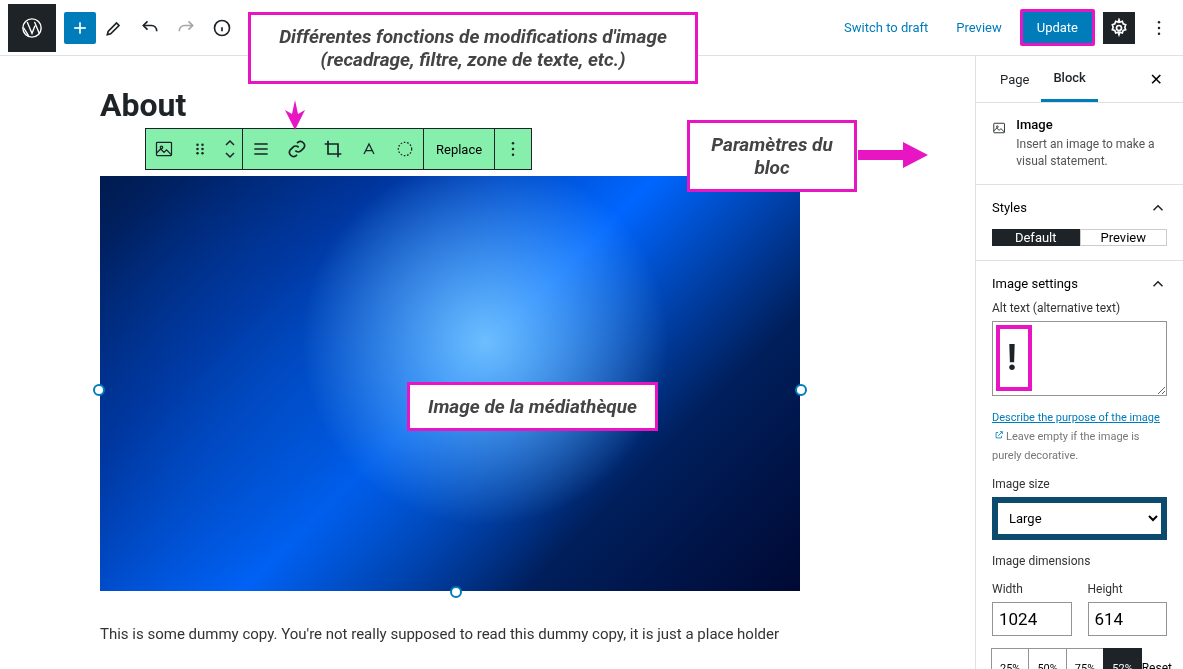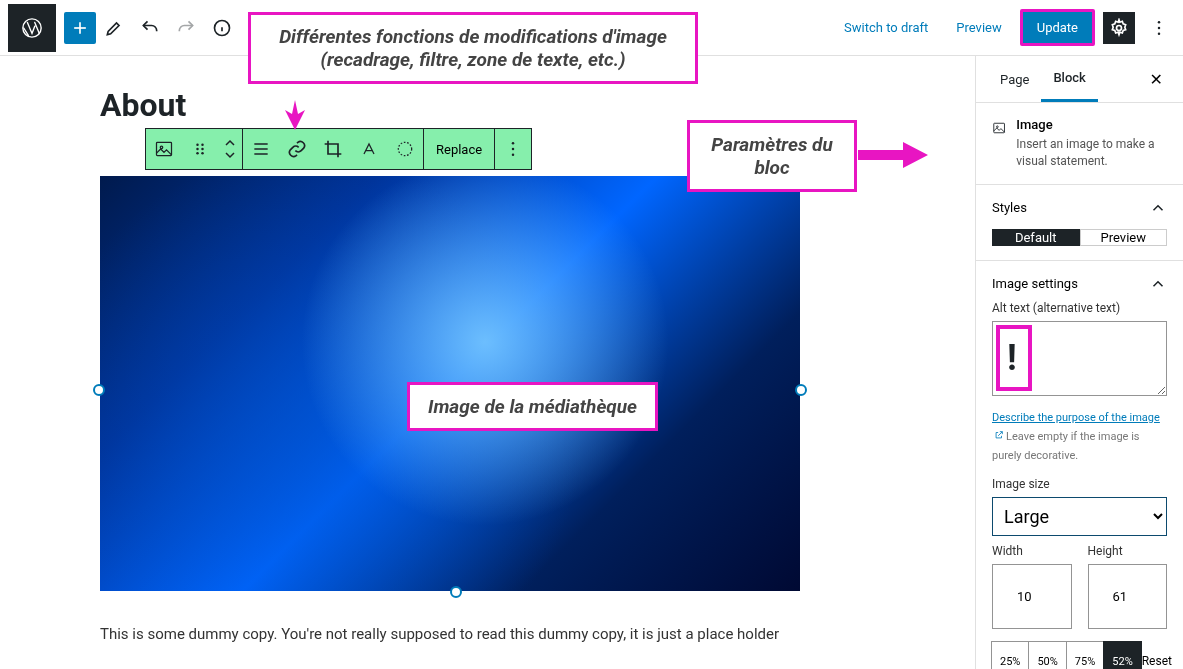--- a/index.html
+++ b/index.html
@@ -46,24 +46,24 @@
 .block-desc-text h4 { font-size:13px; font-weight:500; }
 .block-desc-text p { font-size:12px; color:#555; margin-top:4px; line-height:1.4;}
 .style-btns { display:flex; gap:0; margin-top:12px;}
 .style-btn { flex:1; font-size:13px; border:1px solid #ccc; background:#fff; cursor:pointer; text-align:center;}
 .style-btn.active { background:#1d2327; color:#fff; border-color:#1d2327;}
 .field-label { font-size:12px; color:#333; margin-bottom:6px; margin-top:8px; display:block;}
 .alt-textarea { width:100%; height:75px; border:1px solid #949494; padding:6px; font-size:13px; resize:vertical; position:relative;}
 .alt-highlight { position:absolute; border:4px solid #e815c2; pointer-events:none; }
 .desc-link { font-size:11px; color:#007cba; text-decoration:underline; cursor:pointer;}
 .desc-hint { font-size:11px; color:#777; }
-.select { width:100%; padding:7px; border:1px solid #0c4a6e; font-size:18px; background:#fff; cursor:pointer;}
+.select { width:100%; padding:7px; border:6px solid #0c4a6e; font-size:13px; background:#fff; cursor:pointer;}
 .dim-row { display:flex; gap:16px; }
 .dim-col { flex:1; }
-.dim-input { width:100%; padding:24px; border:1px solid #949494; font-size:13px;}
+.dim-input { width:100%; padding:6px; border:1px solid #949494; font-size:17px;}
 .size-btns { display:flex; gap:0; margin-top:12px; align-items:center;}
 .size-btn { padding:13px 8px; font-size:11px; border:1px solid #949494; background:#fff; cursor:pointer; margin-left:-1px;}
 .size-btn.active { background:#1d2327; color:#fff; border-color:#1d2327;}
 .reset-link { margin-left:auto; font-size:12px; cursor:pointer;}
 
 
 .annotation { position:absolute; border:3px solid #e815c2; background:#fff; padding:10px 18px; text-align:center; font-size:19px; font-weight:bold; color:#444; z-index:100;font-style:italic;}
 svg { display:block; }
 </style>
 </head>
@@ -261,20 +261,21 @@
         <span class="desc-link">Describe the purpose of the image</span><svg style="display:inline;vertical-align:middle;margin:0 2px" width="10" height="10" viewBox="0 0 24 24" fill="none" stroke="#007cba" stroke-width="2">
             <path d="M14 4h6v6M20 4L10 14M18 14v5H5V6h5"></path>
           </svg><span class="desc-hint">Leave empty if the image is purely decorative.</span>
       </div>
 
       <label class="field-label" style="margin-top:14px;">Image size</label>
       <select class="select">
         <option>Large</option>
       </select>
 
+      <label class="field-label" style="margin-top:14px;">Image dimensions</label>
       <div class="dim-row">
         <div class="dim-col">
           <label class="field-label">Width</label>
           <input class="dim-input" type="number" value="1024" style="">
         </div>
         <div class="dim-col">
           <label class="field-label">Height</label>
           <input class="dim-input" type="number" value="614" style="">
         </div>
       </div>

